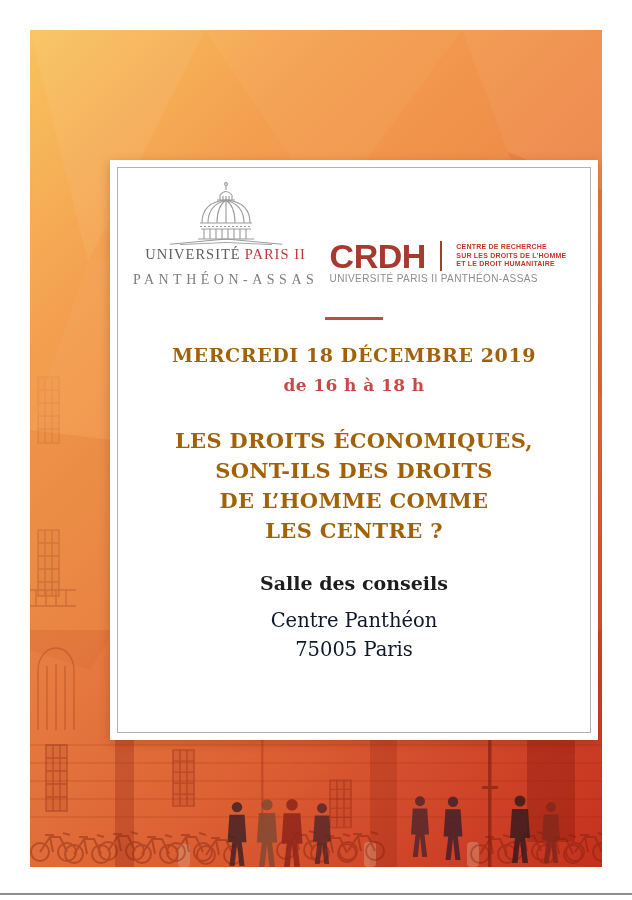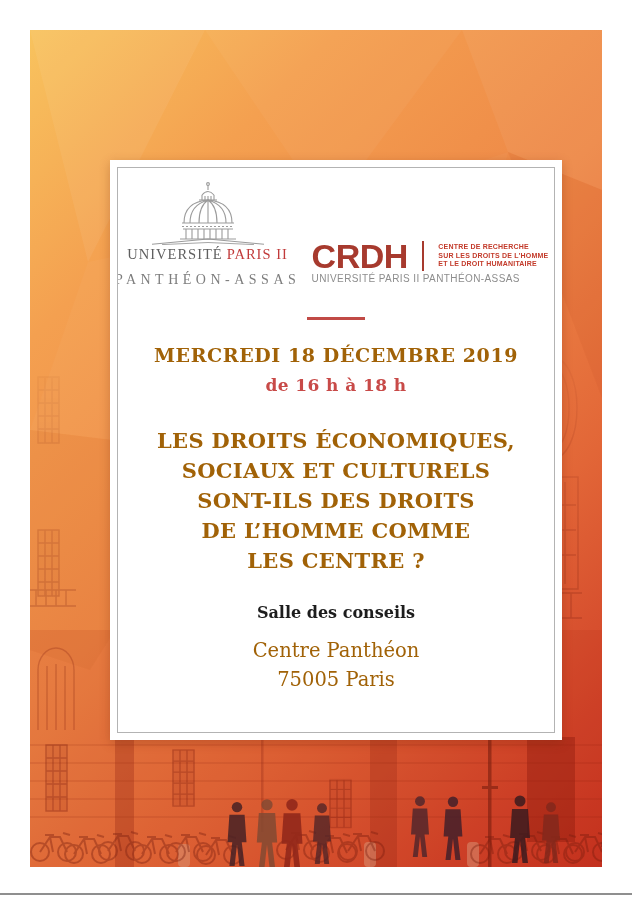--- a/index.html
+++ b/index.html
@@ -11,21 +11,21 @@
     position:absolute;left:0;top:893px;width:632px;height:2px;background:#8f8f8f;
   }
   
   .poster{
     position:absolute;left:30px;top:30px;width:572px;height:837px;overflow:hidden;
     background:linear-gradient(135deg,#f8c35e 0%,#f4a050 22%,#ee8847 48%,#e26637 70%,#d2452a 88%,#c73320 100%);
   }
   .poster svg.bg{position:absolute;left:0;top:0;width:572px;height:837px;display:block;}
   
   .card{
-    position:absolute;left:80px;top:130px;width:452px;height:580px;background:#ffffff;
+    position:absolute;left:80px;top:130px;width:488px;height:580px;background:#ffffff;
     box-shadow:0 3px 10px rgba(110,35,10,.28);
   }
   .card-inner{
     position:absolute;left:7px;top:7px;right:7px;bottom:7px;
     border:1px solid #b3b3b3;text-align:center;overflow:hidden;
   }
   
   .logos-row{
     margin-top:13px;display:flex;justify-content:center;align-items:flex-end;gap:20px;
   }
@@ -63,22 +63,22 @@
     color:#a16207;letter-spacing:0.6px;
   }
   .event-time{
     margin-top:7px;font-weight:bold;font-size:17px;line-height:22px;
     color:#c84a48;letter-spacing:0.4px;
   }
   .event-title{
     margin-top:30px;font-weight:bold;font-size:21px;line-height:30px;
     color:#a16207;letter-spacing:0.3px;
   }
-  .room-name{margin-top:23px;font-weight:bold;font-size:16px;line-height:28px;color:#1d1d1d;}
-  .event-address{margin-top:9px;font-size:19.5px;line-height:29px;color:#a16207;}
+  .room-name{margin-top:23px;font-weight:bold;font-size:19px;line-height:28px;color:#1d1d1d;}
+  .event-address{margin-top:9px;font-size:19.5px;line-height:29px;color:#0f172a;}
 </style>
 </head>
 <body>
 
 <div class="poster">
 
   <svg class="bg" viewBox="0 0 572 837" aria-hidden="true">
     <defs>
       <linearGradient id="fadeGrad" x1="0" y1="0" x2="0" y2="1">
         <stop offset="0.34" stop-color="#000000"></stop>
@@ -239,21 +239,20 @@
 
       </div>
 
       <div class="section-divider"></div>
 
       <div class="event-date">MERCREDI 18 DÉCEMBRE 2019</div>
       <div class="event-time">de 16 h à 18 h</div>
 
       <div class="event-title">
         <div>LES DROITS ÉCONOMIQUES,</div>
-        <div>SOCIAUX ET CULTURELS</div>
         <div>SONT-ILS DES DROITS</div>
         <div>DE L’HOMME COMME</div>
         <div>LES CENTRE ?</div>
       </div>
 
       <div class="room-name">Salle des conseils</div>
 
       <div class="event-address">
         <div>Centre Panthéon</div>
         <div>75005 Paris</div>

